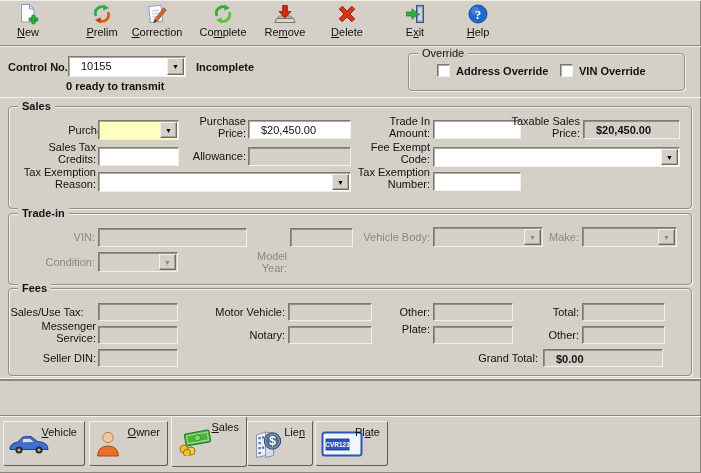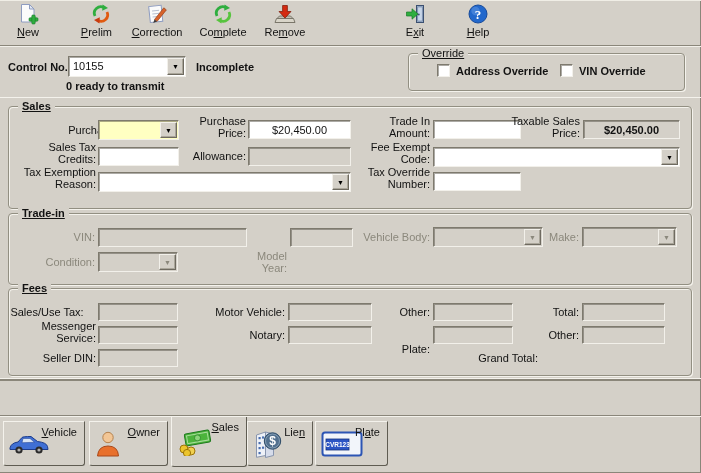--- a/index.html
+++ b/index.html
@@ -25,44 +25,44 @@
   .slabel { position: absolute; line-height: 13px; white-space: nowrap; font-weight: bold; }
 
   
   .lbl { position: absolute; text-align: right; line-height: 12px; }
   .dis { color: #8b887c; }
 
   
   .sunken { position: absolute; background: #fff; border: 1px solid;
             border-color: #7e7a6e #f2f0ea #f2f0ea #7e7a6e;
             box-shadow: inset 1px 1px 0 rgba(70,66,56,.45); }
-  .sunken .val { display: block; width: 100%; padding: 2px 4px 0 4px; line-height: 14px;
+  .sunken .val { display: block; width: 100%; padding: 2px 4px 0 12px; line-height: 14px;
                  white-space: nowrap; overflow: hidden; }
-  .sunken.right .val { text-align: center; }
+  .sunken.right .val { text-align: left; }
   .sunken.bold .val { font-weight: bold; }
   .sunken.gray { background: #d4d0c8; }
   .sunken.yellow { background: #ffffc2; }
 
   .combo .cbtn { position: absolute; top: 1px; right: 1px; bottom: 1px; width: 17px;
                  background: #d4d0c8; border: 1px solid;
                  border-color: #f2f0ea #6e6a60 #6e6a60 #f2f0ea;
                  box-shadow: inset -1px -1px 0 #aaa69a;
                  display: flex; align-items: center; justify-content: center;
                  font-size: 7px; color: #000; }
   .combo.disabled .cbtn { color: #8b887c; }
 
   .cb { position: absolute; width: 13px; height: 13px; background: #fff; border: 1px solid;
         border-color: #7e7a6e #f2f0ea #f2f0ea #7e7a6e;
         box-shadow: inset 1px 1px 0 rgba(70,66,56,.45); }
 
   
   .group { position: absolute; border: 1px solid #928f82; border-radius: 4px;
            box-shadow: inset 1px 1px 0 #f4f2ec, 1px 1px 0 #f4f2ec; }
   .gtitle { position: absolute; top: -7px; left: 9px; background: #d4d0c8;
-            padding: 0 4px; line-height: 13px; white-space: nowrap; text-decoration: underline; }
+            padding: 0 4px; line-height: 13px; white-space: nowrap; }
   .gtitle.bold { font-weight: bold; }
 
   
   .panel { position: absolute; left: 0; top: 97px; width: 701px; height: 284px;
            border-top: 1px solid #f4f2ec; border-bottom: 2px solid #8a867a;
            box-shadow: inset 0 -1px 0 #f4f2ec, inset -1px 0 0 #8a867a; }
 
   
   .groove-dark  { position: absolute; left: 0; top: 415px; width: 701px; height: 1px; background: #8a867a; }
   .groove-light { position: absolute; left: 0; top: 416px; width: 701px; height: 1px; background: #f4f2ec; }
@@ -83,21 +83,21 @@
     <button class="tbtn" style="left:4px;width:48px;">
       <svg width="22" height="22" viewBox="0 0 22 22">
         <path d="M4.5 1.5 h8 l4.5 4.5 v13 h-12.5 z" fill="#fbfbfb" stroke="#8e9cc0"></path>
         <path d="M12.5 1.5 l4.5 4.5 h-4.5 z" fill="#dfe6f2" stroke="#8e9cc0"></path>
         <rect x="12" y="14.8" width="9" height="3.4" rx="1" fill="#2fae3f" stroke="#187a28" stroke-width="0.6"></rect>
         <rect x="14.8" y="12" width="3.4" height="9" rx="1" fill="#2fae3f" stroke="#187a28" stroke-width="0.6"></rect>
       </svg>
       <span class="cap"><span></span><span class="u">N</span><span>ew</span></span>
     </button>
 
-    <button class="tbtn" style="left:60px;width:52px;align-items:flex-end;">
+    <button class="tbtn" style="left:76px;width:52px;">
       <svg width="22" height="22" viewBox="0 0 22 22">
         <path d="M5 13 A6.5 6.5 0 0 1 14 4.5" fill="none" stroke="#2fae3f" stroke-width="2.8"></path>
         <path d="M12.6 1.6 l5.4 3.4 -5.8 2.8 z" fill="#2fae3f"></path>
         <path d="M17 9 A6.5 6.5 0 0 1 8 17.5" fill="none" stroke="#e05a10" stroke-width="2.8"></path>
         <path d="M9.4 20.4 l-5.4-3.4 5.8-2.8 z" fill="#c83c10"></path>
       </svg>
       <span class="cap"><span></span><span class="u">P</span><span>relim</span></span>
     </button>
 
     <button class="tbtn" style="left:122px;width:70px;">
@@ -124,20 +124,26 @@
 
     <button class="tbtn" style="left:258px;width:54px;">
       <svg width="22" height="22" viewBox="0 0 22 22">
         <path d="M3 15.5 l2.5-2.5 h11 l2.5 2.5" fill="#c2beb2" stroke="#7a766a"></path>
         <path d="M2.5 15.5 h17 l1.5 4 h-20 z" fill="#d9d5c9" stroke="#7a766a"></path>
         <path d="M8.6 2.5 h4.8 v6 h3.6 l-6 6.6 -6-6.6 h3.6 z" fill="#d42a10" stroke="#7a1200" stroke-width="0.7"></path>
       </svg>
       <span class="cap"><span>Re</span><span class="u">m</span><span>ove</span></span>
     </button>
 
+    <button class="tbtn" style="left:322px;width:50px;">
+      <svg width="22" height="22" viewBox="0 0 22 22">
+        <path d="M3.2 6.2 6.2 3.2 11 8 15.8 3.2 18.8 6.2 14 11 18.8 15.8 15.8 18.8 11 14 6.2 18.8 3.2 15.8 8 11 z" fill="#d83418" stroke="#8a1000" stroke-width="0.8"></path>
+      </svg>
+      <span class="cap"><span></span><span class="u">D</span><span>elete</span></span>
+    </button>
 
     <button class="tbtn" style="left:390px;width:50px;">
       <svg width="22" height="22" viewBox="0 0 22 22">
         <rect x="12.5" y="2.5" width="7" height="17" fill="#9ab0cc" stroke="#3c5070"></rect>
         <rect x="13.8" y="4" width="4.4" height="14" fill="#c8d6e8" stroke="#5c7090" stroke-width="0.5"></rect>
         <circle cx="14.8" cy="11.5" r="0.9" fill="#3c5070"></circle>
         <path d="M2.5 9 h5.5 V5.8 L14 11 l-6 5.2 V13 H2.5 z" fill="#2fae3f" stroke="#187a28" stroke-width="0.7"></path>
       </svg>
       <span class="cap"><span>E</span><span class="u">x</span><span>it</span></span>
     </button>
@@ -210,21 +216,21 @@
     <span class="val"></span>
     <span class="cbtn">▼</span>
   </div>
 
   <span class="lbl" style="left:8px;top:166px;width:88px;">Tax Exemption Reason:</span>
   <div class="sunken combo" style="left:98px;top:172px;width:253px;height:20px;">
     <span class="val"></span>
     <span class="cbtn">▼</span>
   </div>
 
-  <span class="lbl" style="left:353px;top:166px;width:77px;">Tax Override Number:</span>
+  <span class="lbl" style="left:353px;top:166px;width:77px;">Tax Exemption Number:</span>
   <div class="sunken" style="left:433px;top:172px;width:88px;height:19px;">
     <span class="val"></span>
   </div>
 
   <div class="group" style="left:8px;top:213px;width:684px;height:72px;">
     <span class="gtitle bold">Trade-in</span>
   </div>
 
   <span class="lbl dis" style="left:8px;top:231px;width:87px;">VIN:</span>
   <div class="sunken gray" style="left:98px;top:228px;width:149px;height:19px;">
@@ -281,36 +287,39 @@
   <span class="lbl" style="left:8px;top:320px;width:88px;">Messenger Service:</span>
   <div class="sunken gray" style="left:98px;top:326px;width:80px;height:18px;">
     <span class="val"></span>
   </div>
 
   <span class="lbl" style="left:198px;top:329px;width:87px;">Notary:</span>
   <div class="sunken gray" style="left:288px;top:326px;width:84px;height:18px;">
     <span class="val"></span>
   </div>
 
-  <span class="lbl" style="left:388px;top:343px;width:42px;">Plate:</span>
+  <span class="lbl" style="left:388px;top:323px;width:42px;">Plate:</span>
   <div class="sunken gray" style="left:433px;top:326px;width:80px;height:18px;">
     <span class="val"></span>
   </div>
 
   <span class="lbl" style="left:533px;top:329px;width:46px;">Other:</span>
   <div class="sunken gray" style="left:582px;top:326px;width:83px;height:18px;">
     <span class="val"></span>
   </div>
 
   <span class="lbl" style="left:8px;top:352px;width:88px;">Seller DIN:</span>
   <div class="sunken gray" style="left:98px;top:349px;width:80px;height:18px;">
     <span class="val"></span>
   </div>
 
   <span class="lbl" style="left:428px;top:352px;width:110px;">Grand Total:</span>
+  <div class="sunken gray right bold" style="left:543px;top:349px;width:120px;height:18px;">
+    <span class="val">$0.00</span>
+  </div>
 
   <div class="groove-dark"></div>
   <div class="groove-light"></div>
 
   <div class="tab" style="left:3px;width:82px;">
     <svg class="ticon" width="40" height="22" viewBox="0 0 40 22">
       <path d="M1 15 q1-5 8-6 l4-4.5 q1-1 9-1 l6.5 5 q9 1 10 5 l.5 3 h-38 z" fill="#3f6fd4" stroke="#1c3c8c"></path>
       <path d="M14 5.5 h7 l4.5 3.8 -12.5 .4 z" fill="#d8e4f4" stroke="#1c3c8c" stroke-width="0.5"></path>
       <circle cx="10" cy="17" r="3.6" fill="#2a2a2a"></circle>
         <circle cx="10" cy="17" r="1.6" fill="#b0b0b0"></circle>

